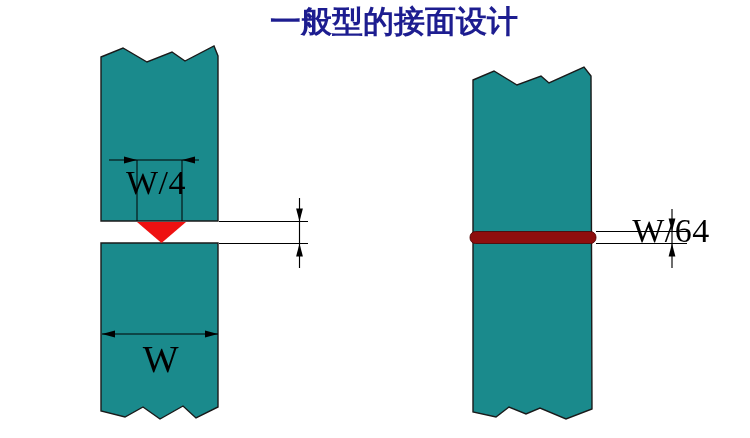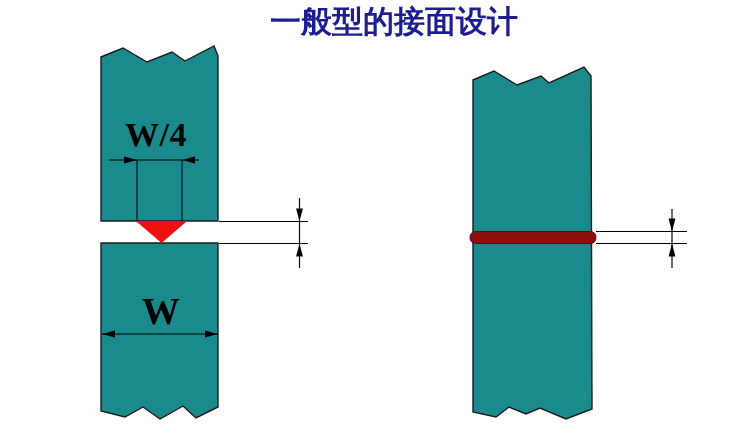--- a/index.html
+++ b/index.html
@@ -15,25 +15,26 @@
   .stage svg { position: absolute; left: 0; top: 0; }
   .bar { stroke-width: 1.4; stroke-linejoin: miter; }
   .notch { stroke: none; }
   .stripe { stroke: #4d0000; stroke-width: 0.8; }
   .dim line { stroke-width: 1.15; }
   .dim .ext { stroke-width: 1; }
   .dim .arrowhead { stroke: none; }
   .lbl {
     position: absolute;
     transform: translate(-50%, -50%);
-    font-weight: bold;
+    font-weight: normal;
     color: #000000;
     white-space: nowrap;
     line-height: 1;
     letter-spacing: 0.5px;
+    margin-top: 48px;
   }
   .lbl-34 { font-size: 34px; }
   .lbl-38 { font-size: 38px; }
   .slide-title {
     position: absolute;
     top: 4px;
     left: 394px;
     transform: translateX(-50%);
     font-size: 31px;
     font-weight: bold;
@@ -91,13 +92,14 @@
     </g>
   </svg>
 
   <div class="slide-title" style="color: rgb(29, 29, 144);">一般型的接面设计</div>
 
   <div class="lbl lbl-34" style="left:156px; top:135px;">W/4</div>
 
 
   <div class="lbl lbl-38" style="left:161px; top:311px;">W</div>
 
+  <div class="lbl lbl-34" style="left:671px; top:183px;">W/64</div>
 </div>
 
 </body></html>

